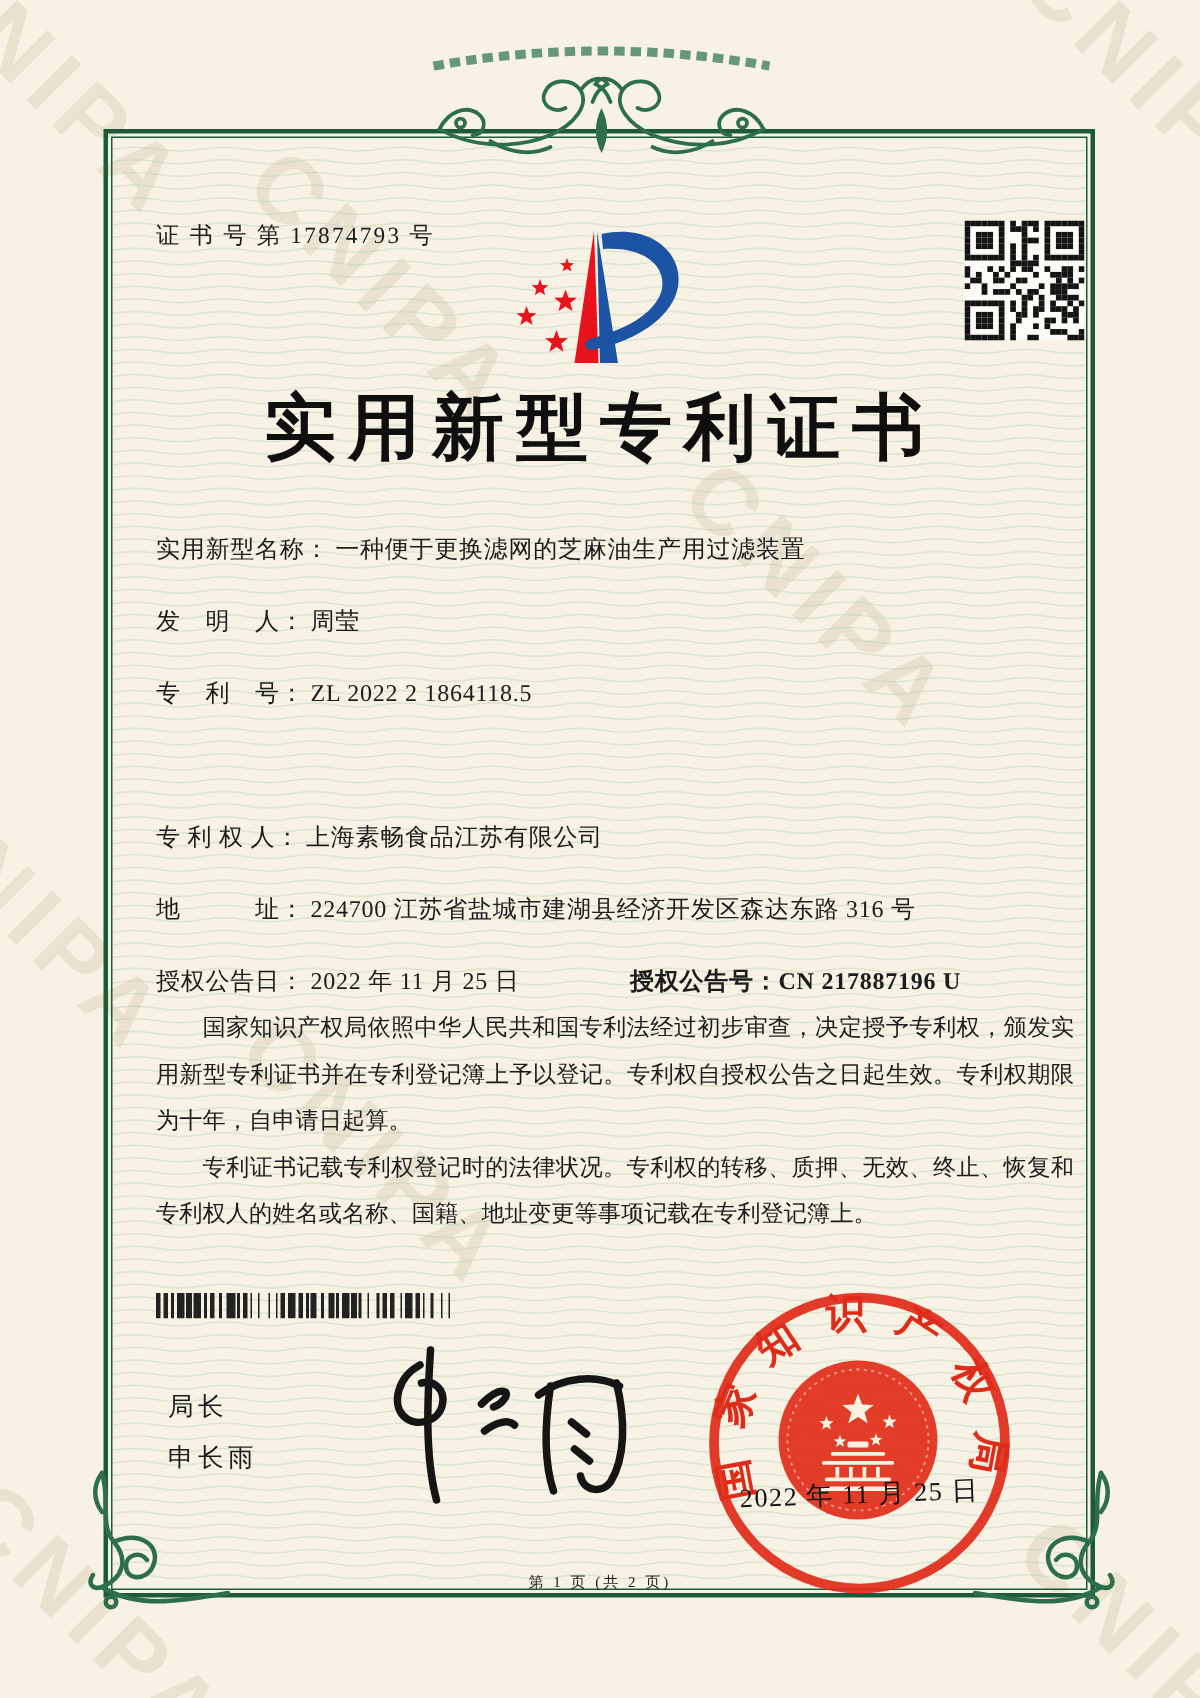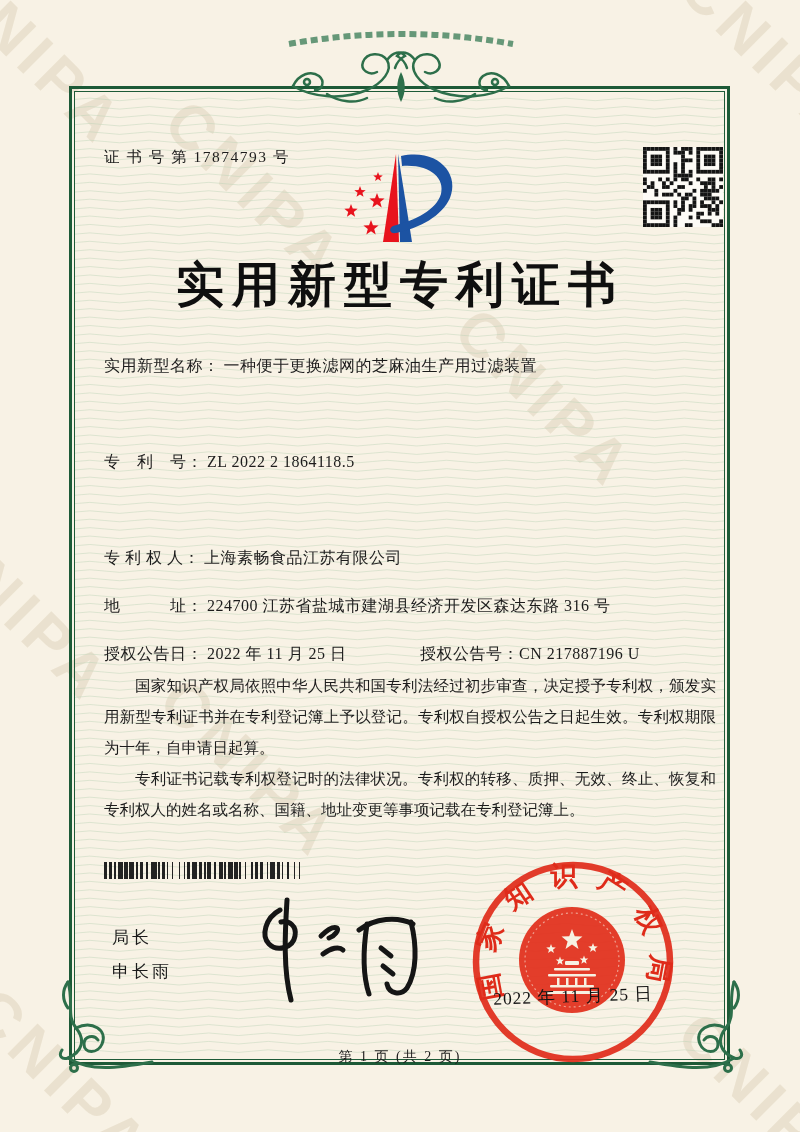--- a/index.html
+++ b/index.html
@@ -64,21 +64,21 @@
     text-align:center;
     font-size:48px;font-weight:700;letter-spacing:8px;
     color:#0f0f0f;
   }
   .field-row{
     position:absolute;left:104px;width:610px;
     font-size:16px;letter-spacing:.5px;white-space:nowrap;
   }
   .field-label{display:inline-block;}
   .field-value{display:inline-block;margin-left:4px;}
-  .grant-no{position:absolute;left:316px;top:0;}
+  .grant-no{position:absolute;left:316px;top:0;font-weight:bold;}
   .paras{
     position:absolute;left:104px;top:654px;width:612px;
     font-size:15.5px;line-height:31px;text-align:justify;
   }
   .paras p{text-indent:2em;}
   .barcode{
     position:absolute;left:104px;top:846px;width:214px;height:17px;
     display:flex;align-items:stretch;overflow:hidden;
   }
   .barcode div{flex:none;height:100%;}
@@ -96,21 +96,21 @@
     font-size:27px;font-weight:700;letter-spacing:18px;
     fill:var(--seal-red);
   }
   .seal-date{
     position:absolute;left:488px;top:968px;width:170px;
     text-align:center;font-size:17.5px;letter-spacing:1px;
     color:#121212;transform:rotate(-2deg);z-index:6;
   }
   .page-num{
     position:absolute;left:0;right:0;top:1032px;
-    text-align:center;font-size:14px;letter-spacing:2px;
+    text-align:center;font-size:10px;letter-spacing:2px;
   }
   .cont-note{
     position:absolute;left:50%;top:1072px;transform:translateX(-50%);
     background:#fffdf4;
     box-shadow:0 0 6px rgba(150,130,90,.3);
     padding:7px 16px;
     font-size:15px;letter-spacing:2px;
     z-index:4;
   }
 </style>
@@ -406,20 +406,23 @@
       <rect x="68.57" y="76.19" width="3.81" height="3.81" fill="#141414"></rect>
       <rect x="72.38" y="76.19" width="3.81" height="3.81" fill="#141414"></rect>
       <rect x="76.19" y="76.19" width="3.81" height="3.81" fill="#141414"></rect>
     </svg>
 
   <div class="title">实用新型专利证书</div>
 
   <div class="field-row" style="top:340px">
     <span class="field-label">实用新型名称：</span><span class="field-value">一种便于更换滤网的芝麻油生产用过滤装置</span>
   </div>
+  <div class="field-row" style="top:388px">
+    <span class="field-label">发　明　人：</span><span class="field-value">周莹</span>
+  </div>
   <div class="field-row" style="top:436px">
     <span class="field-label">专　利　号：</span><span class="field-value">ZL 2022 2 1864118.5</span>
   </div>
   <div class="field-row" style="top:532px">
     <span class="field-label">专 利 权 人：</span><span class="field-value">上海素畅食品江苏有限公司</span>
   </div>
   <div class="field-row" style="top:580px">
     <span class="field-label">地　　　址：</span><span class="field-value">224700 江苏省盐城市建湖县经济开发区森达东路 316 号</span>
   </div>
   <div class="field-row" style="top:628px">

